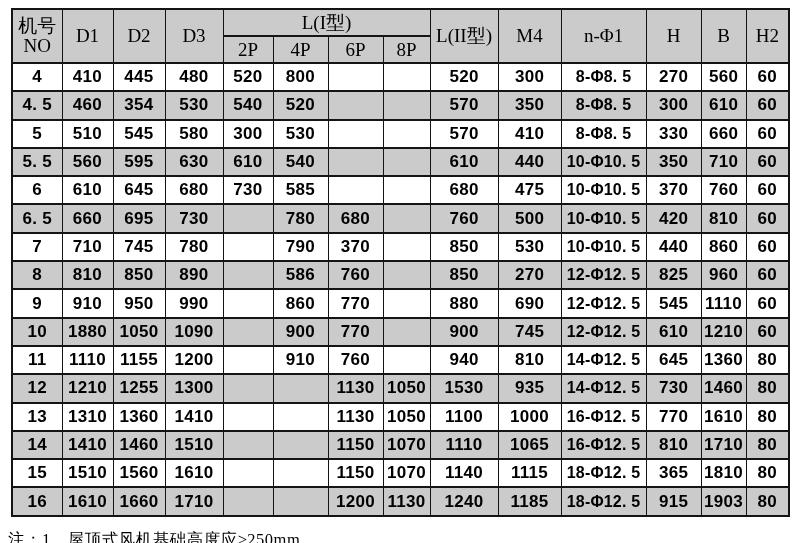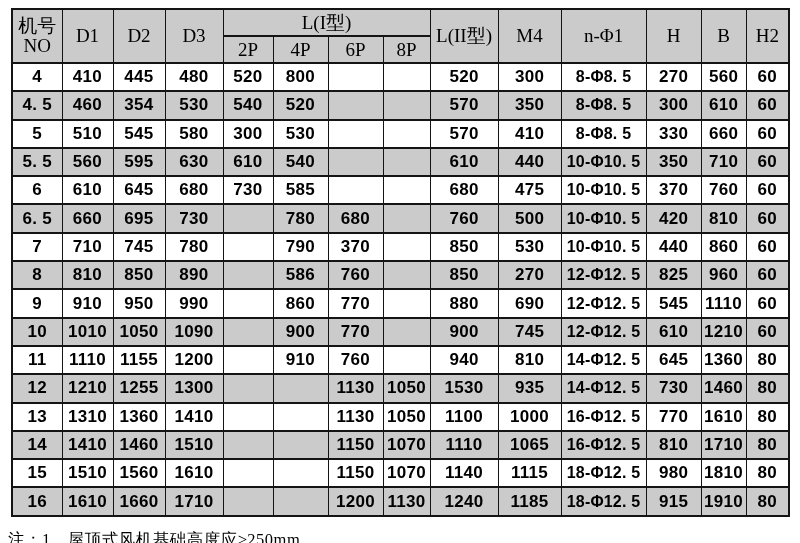--- a/index.html
+++ b/index.html
@@ -242,21 +242,21 @@
           <td></td>
           <td>880</td>
           <td>690</td>
           <td class="phi">12-Φ12. 5</td>
           <td>545</td>
           <td>1110</td>
           <td>60</td>
         </tr>
         <tr class="alt">
           <td>10</td>
-          <td>1010</td>
+          <td>1880</td>
           <td>1050</td>
           <td>1090</td>
           <td></td>
           <td>900</td>
           <td>770</td>
           <td></td>
           <td>900</td>
           <td>745</td>
           <td class="phi">12-Φ12. 5</td>
           <td>610</td>
@@ -332,38 +332,38 @@
           <td>1510</td>
           <td>1560</td>
           <td>1610</td>
           <td></td>
           <td></td>
           <td>1150</td>
           <td>1070</td>
           <td>1140</td>
           <td>1115</td>
           <td class="phi">18-Φ12. 5</td>
-          <td>980</td>
+          <td>365</td>
           <td>1810</td>
           <td>80</td>
         </tr>
         <tr class="alt">
           <td>16</td>
           <td>1610</td>
           <td>1660</td>
           <td>1710</td>
           <td></td>
           <td></td>
           <td>1200</td>
           <td>1130</td>
           <td>1240</td>
           <td>1185</td>
           <td class="phi">18-Φ12. 5</td>
           <td>915</td>
-          <td>1910</td>
+          <td>1903</td>
           <td>80</td>
         </tr>
       </tbody>
   </table>
 
   <div class="notes">
     <div>注：1、屋顶式风机基础高度应≥250mm。</div>
 
   </div>
 

